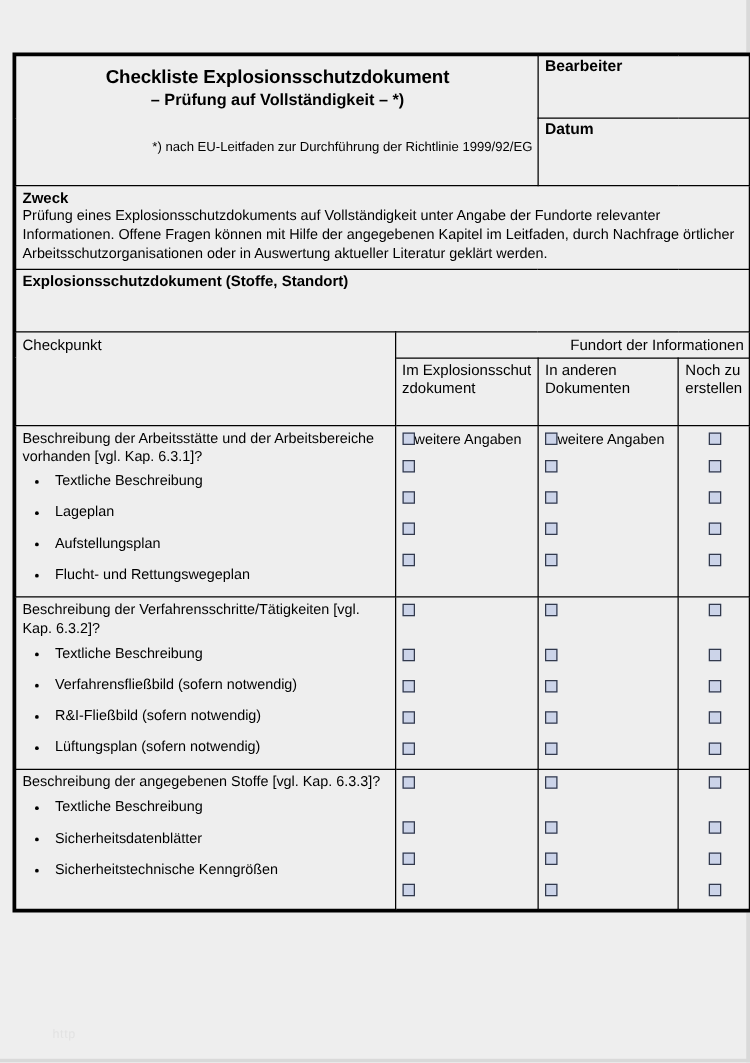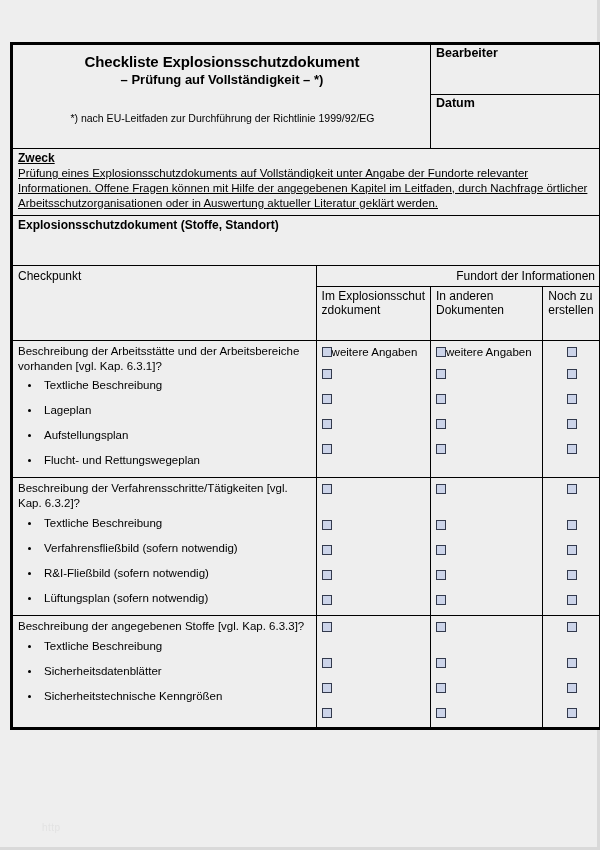--- a/index.html
+++ b/index.html
@@ -74,21 +74,21 @@
   }
   .title-sub {
     font-size: 13px;
     font-weight: bold;
     line-height: 1.3;
     margin-top: 1px;
   }
   .footnote {
     font-size: 10.5px;
     font-weight: normal;
-    text-align: center;
+    text-align: right;
     margin-top: 23px;
     padding-left: 1px;
   }
 
   .meta-label {
     font-size: 12.5px;
     font-weight: bold;
     line-height: 1.1;
   }
   .cell-bearbeiter { height: 42px; }
@@ -96,21 +96,21 @@
 
   .sec-title {
     font-size: 12px;
     font-weight: bold;
     line-height: 1.25;
   }
   .sec-body {
     font-size: 11.5px;
     line-height: 1.30;
   }
-  .zweck-cell { padding-bottom: 4px !important; text-decoration: underline; }
+  .zweck-cell { padding-bottom: 4px !important; }
   .esd-cell { height: 44px; }
 
   .hdr {
     font-size: 12px;
     font-weight: normal;
     line-height: 1.18;
   }
   .hdr-center { text-align: right; }
   .hdr-checkpunkt { height: 68px; }
   .hdr-fundort-row td { padding-top: 3px !important; }

